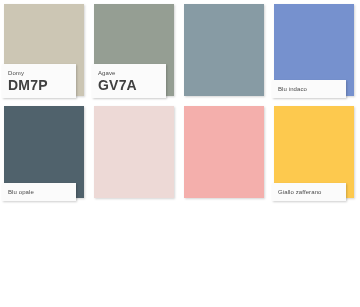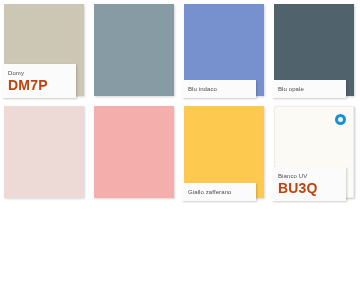--- a/index.html
+++ b/index.html
@@ -55,21 +55,21 @@
     color: #4b4b4b;
     letter-spacing: 0.1px;
     white-space: nowrap;
     overflow: hidden;
   }
 
   .swatch-code {
     font-size: 14px;
     line-height: 16px;
     font-weight: bold;
-    color: #c2410c;
+    color: #404040;
     letter-spacing: 0.2px;
     white-space: nowrap;
   }
 
   
   .swatch-color.light-edge {
     box-shadow: 1px 1px 2px rgba(0,0,0,0.22), inset 0 0 0 1px rgba(0,0,0,0.05);
   }
 
   .selected-badge {
@@ -97,20 +97,27 @@
 
 <div id="palette-grid">
     <div class="swatch-cell">
       <div class="swatch-color" style="background: rgb(204, 198, 180);"></div>
       <div class="swatch-label-card">
         <div class="swatch-name">Domy</div>
         <div class="swatch-code">DM7P</div>
       </div>
     </div>
     <div class="swatch-cell">
+      <div class="swatch-color" style="background: rgb(149, 158, 147);"></div>
+      <div class="swatch-label-card">
+        <div class="swatch-name">Agave</div>
+        <div class="swatch-code">GV7A</div>
+      </div>
+    </div>
+    <div class="swatch-cell">
       <div class="swatch-color" style="background: rgb(135, 155, 164);"></div>
     </div>
     <div class="swatch-cell">
       <div class="swatch-color" style="background: rgb(118, 145, 206);"></div>
       <div class="swatch-label-card">
         <div class="swatch-name">Blu indaco</div>
       </div>
     </div>
     <div class="swatch-cell">
       <div class="swatch-color" style="background: rgb(80, 98, 108);"></div>
@@ -123,25 +130,14 @@
     </div>
     <div class="swatch-cell">
       <div class="swatch-color" style="background: rgb(244, 175, 172);"></div>
     </div>
     <div class="swatch-cell">
       <div class="swatch-color" style="background: rgb(253, 201, 78);"></div>
       <div class="swatch-label-card">
         <div class="swatch-name">Giallo zafferano</div>
       </div>
     </div>
-    <div class="swatch-cell">
-      <div class="swatch-color light-edge" style="background: rgb(251, 250, 245);">
-        <div class="selected-badge" style="background: rgb(26, 143, 212);">
-          <div class="badge-inner" style="background: rgb(232, 243, 251);"></div>
-        </div>
-      </div>
-      <div class="swatch-label-card">
-        <div class="swatch-name">Bianco UV</div>
-        <div class="swatch-code">BU3Q</div>
-      </div>
-    </div>
     <div class="swatch-cell is-empty"></div>
   </div>
 
 </body></html>

